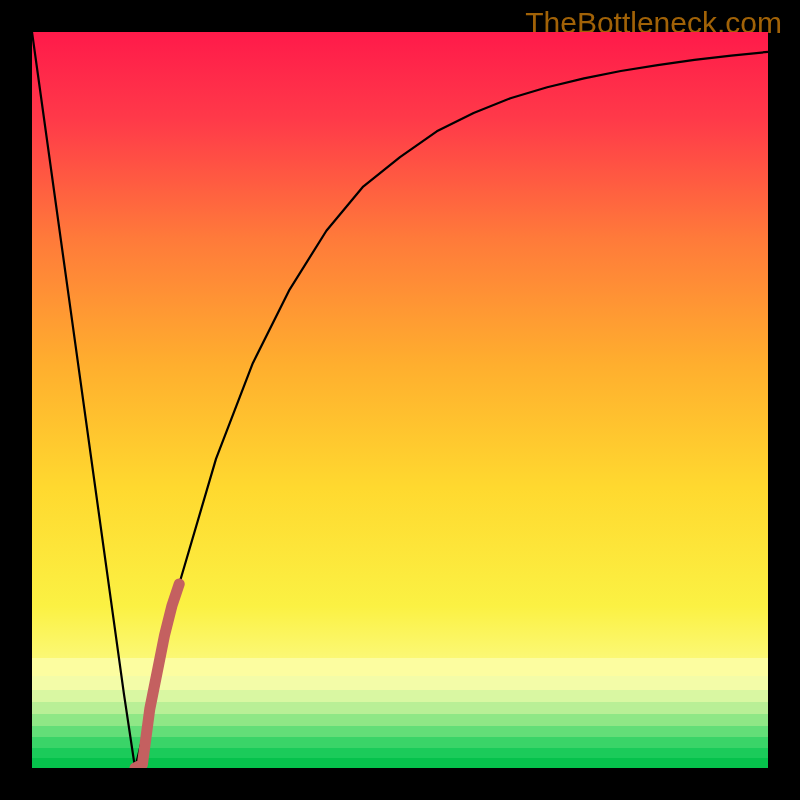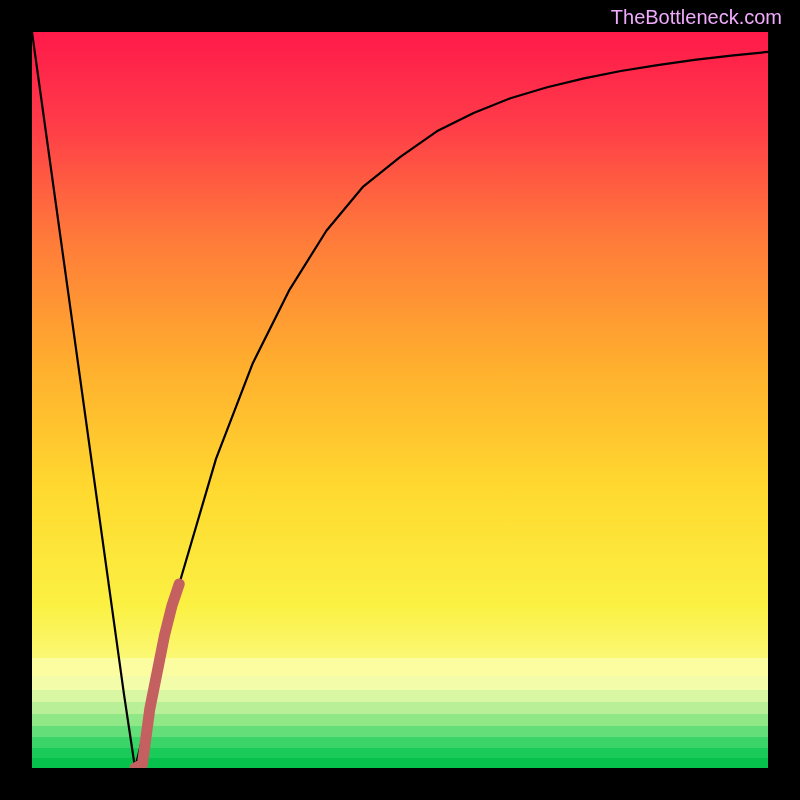--- a/index.html
+++ b/index.html
@@ -1,17 +1,17 @@
 <!DOCTYPE html>
 <html><head>
   <meta charset="utf-8">
   <style>
     * { margin: 0; padding: 0; box-sizing: border-box; }
     body { width: 800px; height: 800px; background: #000; position: relative; font-family: Arial, sans-serif; }
-    .attribution { position: absolute; top: 6px; right: 18px; color: #f0abfc; font-size: 20px; font-weight: 500; }
+    .attribution { position: absolute; top: 6px; right: 18px; color: #a16207; font-size: 30px; font-weight: 500; }
     .plot-area { position: absolute; top: 32px; left: 32px; width: 736px; height: 736px; }
     .gradient-bg { position: absolute; inset: 0; }
     .bottom-stripes { position: absolute; bottom: 0; left: 0; right: 0; }
     .curve-layer { position: absolute; inset: 0; }
   </style>
 </head>
 <body>
 
 <div class="attribution">TheBottleneck.com</div>
 

